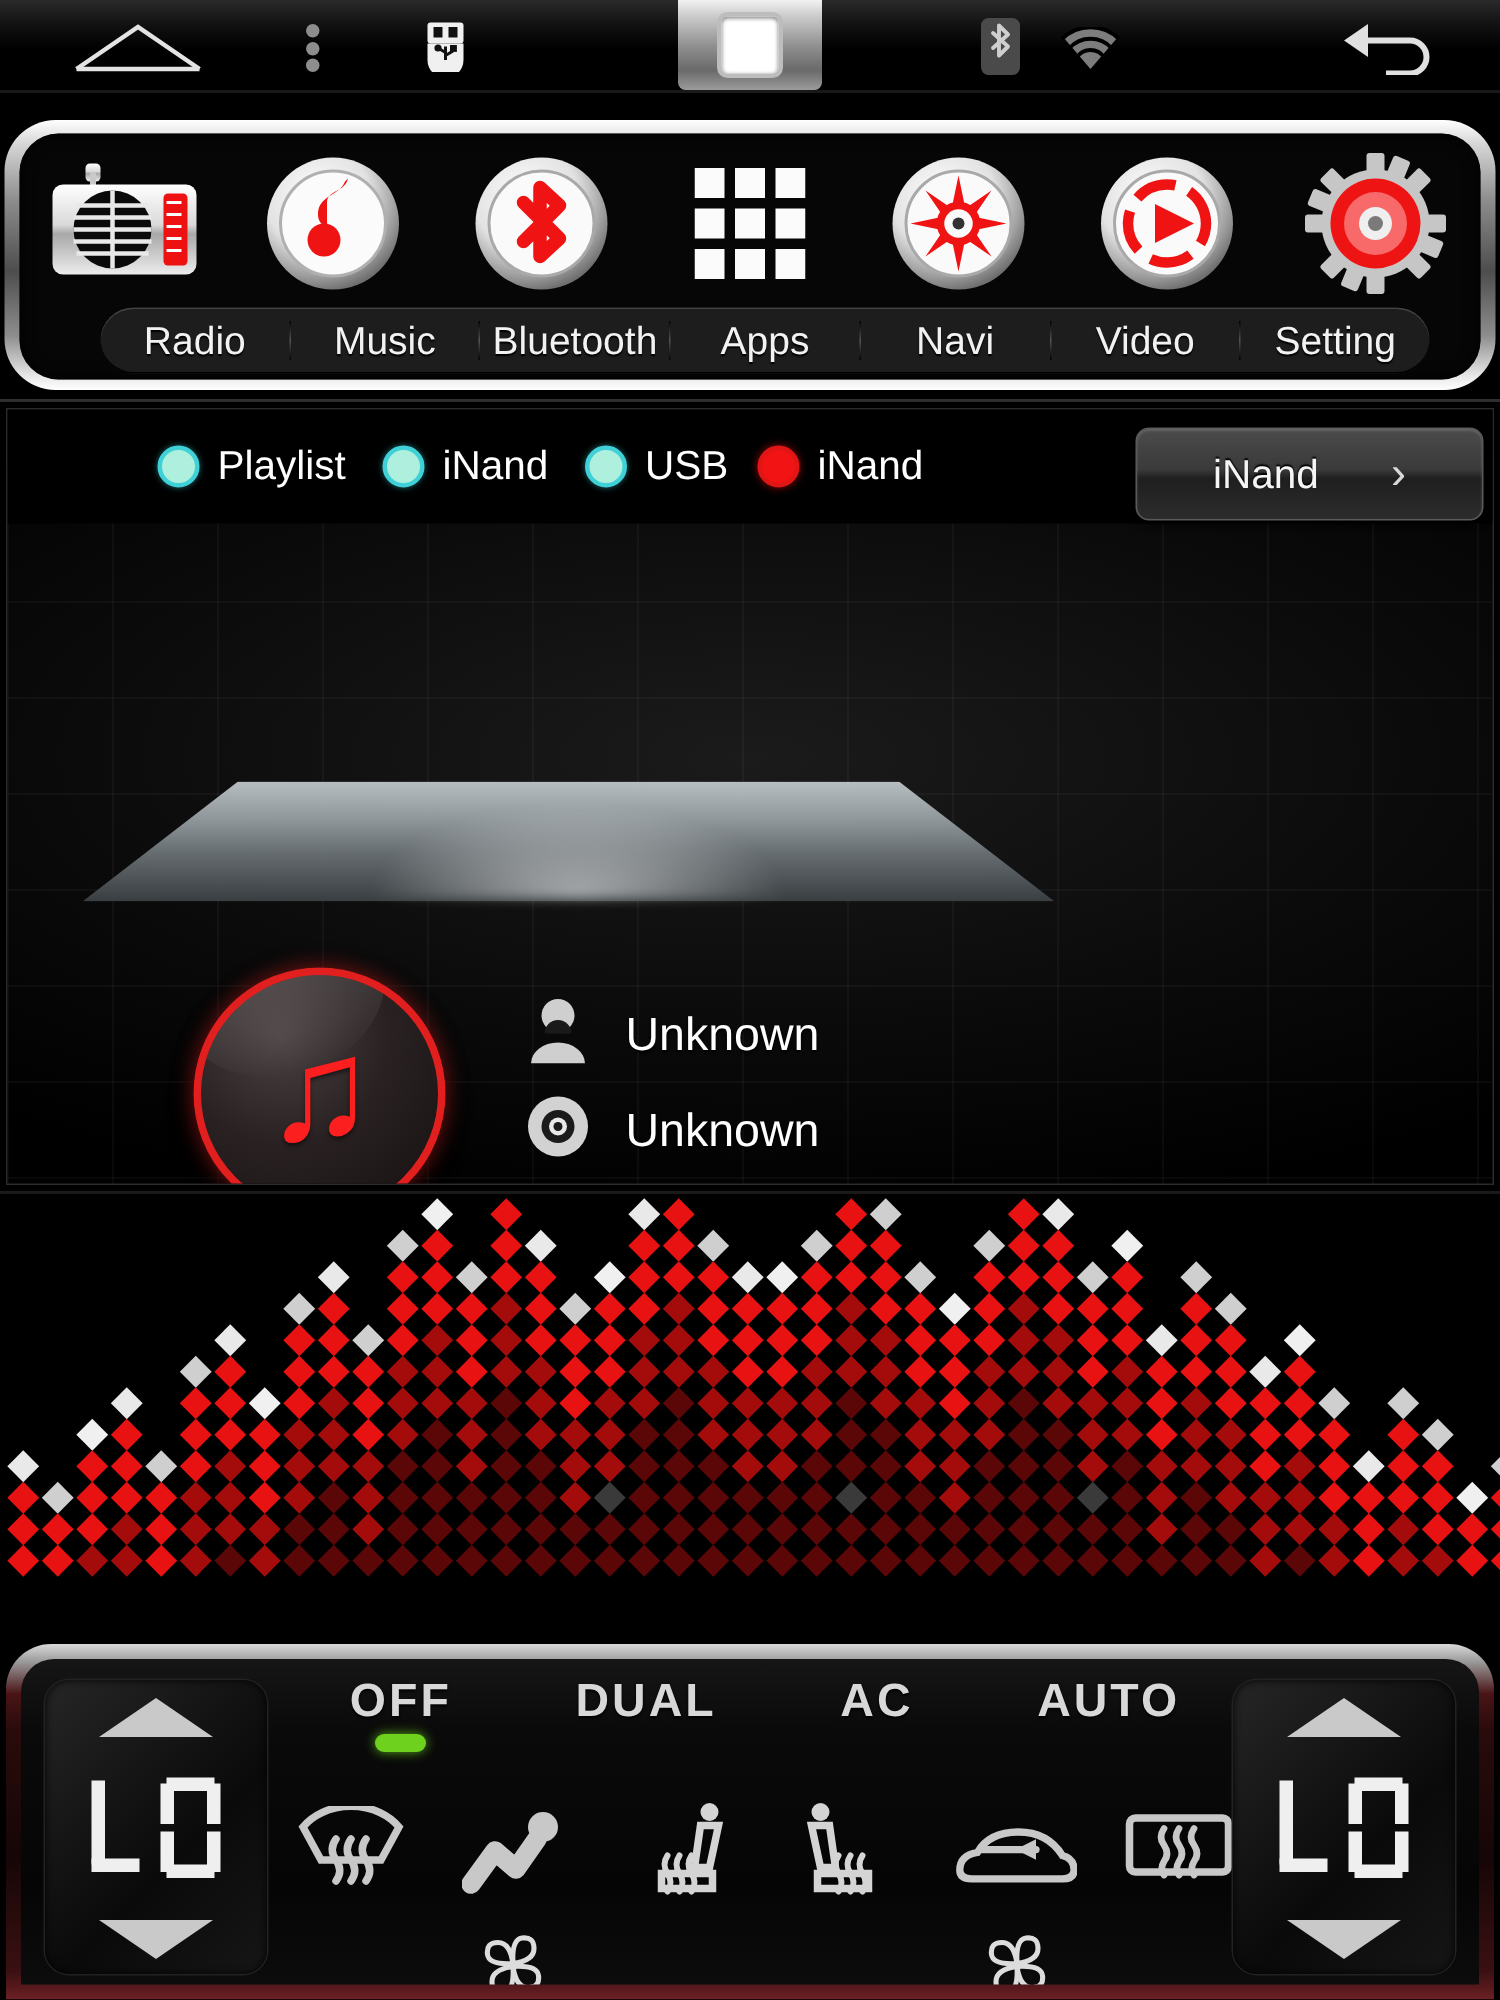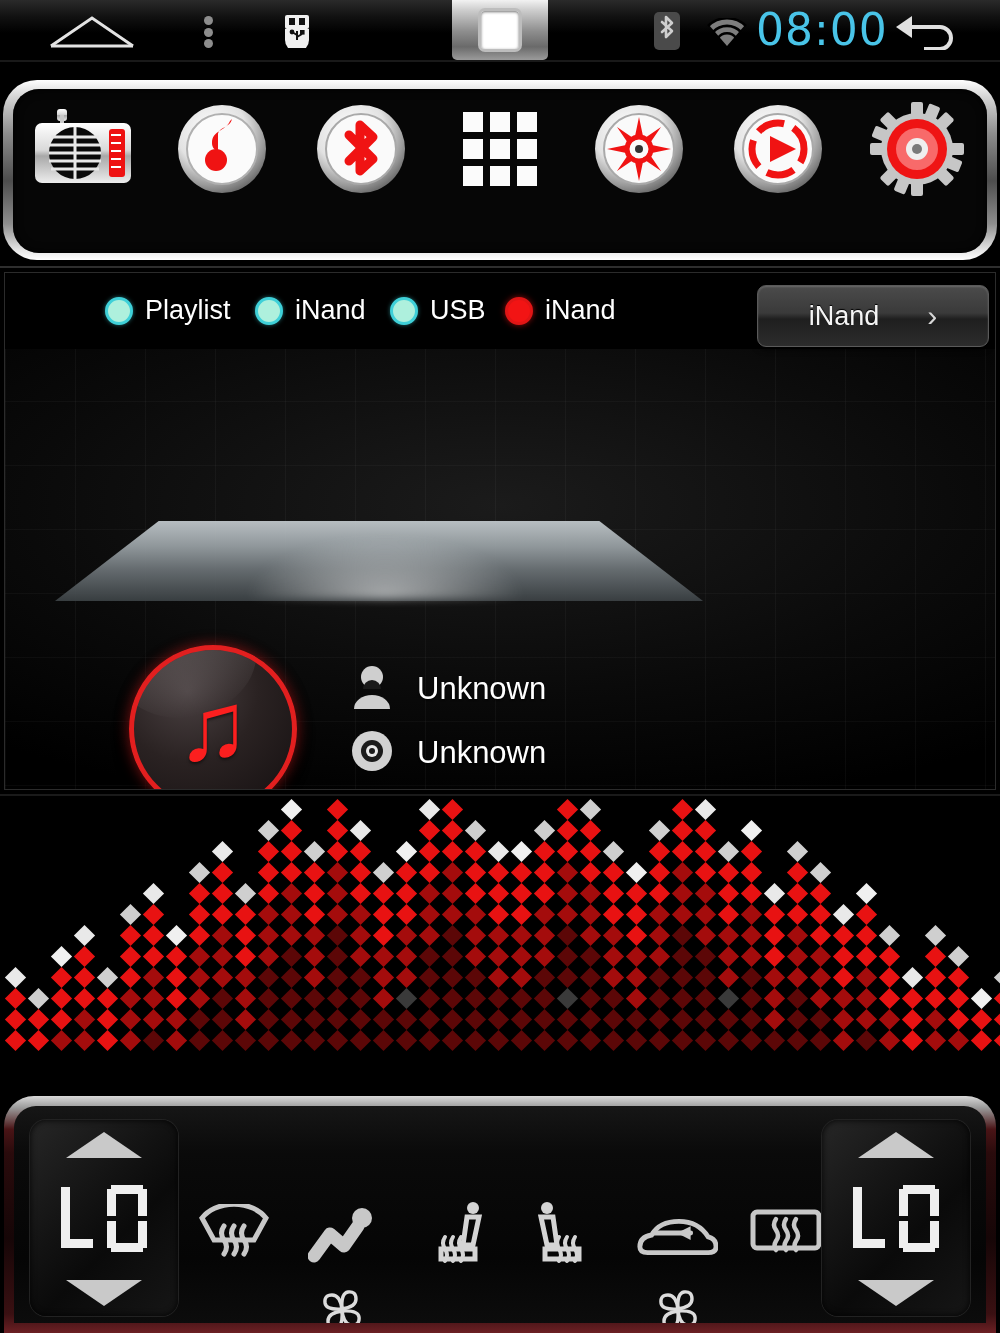--- a/index.html
+++ b/index.html
@@ -251,21 +251,20 @@
     <div id="sb-wifi">
       <svg width="42" height="30" viewBox="0 0 42 30">
         <path d="M21 28 L3 7 A26 26 0 0 1 39 7 Z" fill="#7d7d7d"></path>
         <path d="M21 28 L8.5 12.5 A19 19 0 0 1 33.5 12.5 Z" fill="#000" opacity=".0"></path>
         <path d="M2 8 A27 27 0 0 1 40 8" fill="none" stroke="#000" stroke-width="2.6"></path>
         <path d="M7 14 A19 19 0 0 1 35 14" fill="none" stroke="#000" stroke-width="2.6"></path>
         <path d="M12 20 A11 11 0 0 1 30 20" fill="none" stroke="#000" stroke-width="2.6"></path>
       </svg>
     </div>
 
-    <div id="sb-clock">08:00</div>
 
     <div id="sb-back">
       <svg width="70" height="36" viewBox="0 0 70 36">
         <path d="M6 13 L22 2 L22 24 Z" fill="#e0e0e0"></path>
         <path d="M16 13 H50 a11 11 0 0 1 0 22 H34" fill="none" stroke="#e0e0e0" stroke-width="4"></path>
       </svg>
     </div>
   </div>
 
   <div id="navbar">
@@ -410,20 +409,35 @@
               <circle cx="48" cy="48" r="30" fill="#ef1414"></circle>
               <circle cx="48" cy="48" r="21" fill="#f86a6a"></circle>
               <circle cx="48" cy="48" r="11" fill="#efefef"></circle>
               <circle cx="48" cy="48" r="5" fill="#7a7a7a"></circle>
             </svg>
           </div>
         </div>
 
       </div>
 
+      <div id="navlabels">
+        <div class="navlabel">Radio</div>
+        <div class="navsep"></div>
+        <div class="navlabel">Music</div>
+        <div class="navsep"></div>
+        <div class="navlabel">Bluetooth</div>
+        <div class="navsep"></div>
+        <div class="navlabel">Apps</div>
+        <div class="navsep"></div>
+        <div class="navlabel">Navi</div>
+        <div class="navsep"></div>
+        <div class="navlabel">Video</div>
+        <div class="navsep"></div>
+        <div class="navlabel">Setting</div>
+      </div>
 
     </div>
   </div>
 
   <div id="player">
     <div id="playerbody">
 
       <div id="srcrow">
         <div class="srcopt" style="left:100px">
           <span class="srcradio"></span>
@@ -888,20 +902,35 @@
                 <rect x="33" y="6" width="9" height="27"></rect>
                 <rect x="2" y="38" width="9" height="27"></rect>
                 <rect x="33" y="38" width="9" height="27"></rect>
                 <rect x="6" y="60" width="32" height="9"></rect>
               </g>
             </svg>
           </div>
           <div class="tri-dn"></div>
         </div>
 
+        <div id="climtop">
+          <div class="climmode">
+            <div class="txt">OFF</div>
+            <div class="led"></div>
+          </div>
+          <div class="climmode">
+            <div class="txt">DUAL</div>
+          </div>
+          <div class="climmode">
+            <div class="txt">AC</div>
+          </div>
+          <div class="climmode">
+            <div class="txt">AUTO</div>
+          </div>
+        </div>
 
         <div id="climicons">
 
           <div class="climicon">
             <svg width="72" height="62" viewBox="0 0 72 62">
               <path d="M4 14 A38 30 0 0 1 68 14 L56 36 L16 36 Z" fill="none" stroke="#c8c8c8" stroke-width="5"></path>
               <g stroke="#c8c8c8" stroke-width="5" stroke-linecap="round" fill="none">
                 <path d="M26 22 q-5 7 0 14 q5 7 0 14"></path>
                 <path d="M36 22 q-5 7 0 14 q5 7 0 14"></path>
                 <path d="M46 22 q-5 7 0 14 q5 7 0 14"></path>

